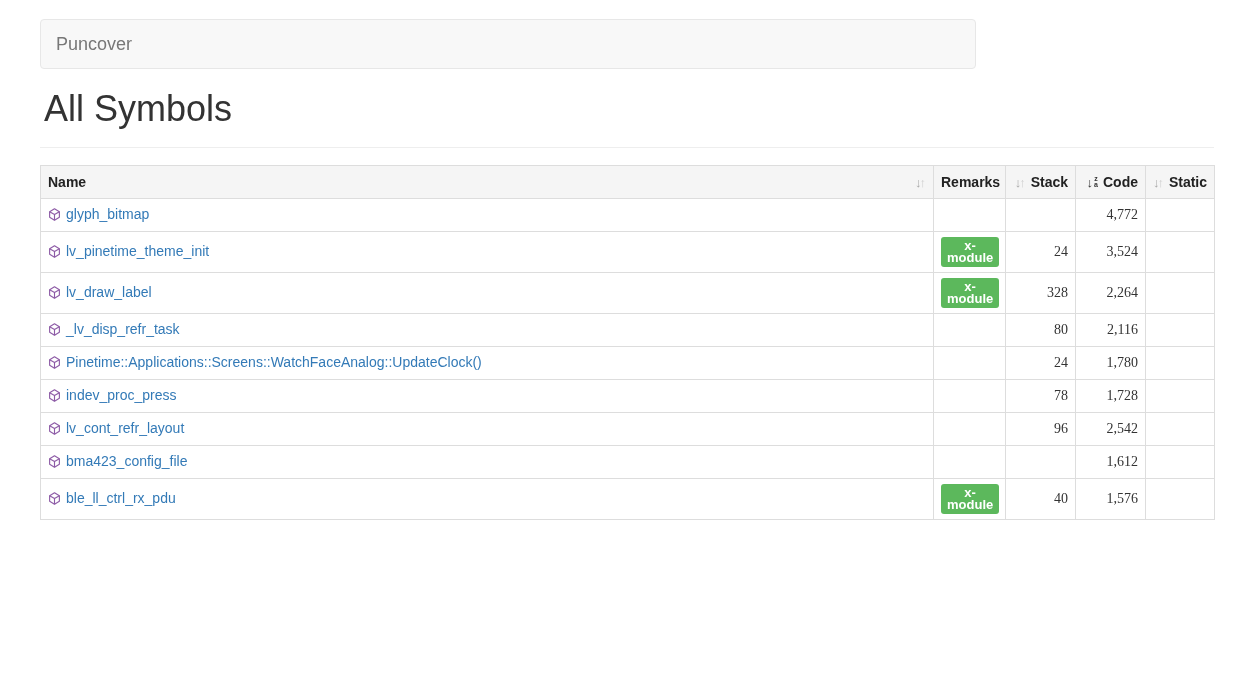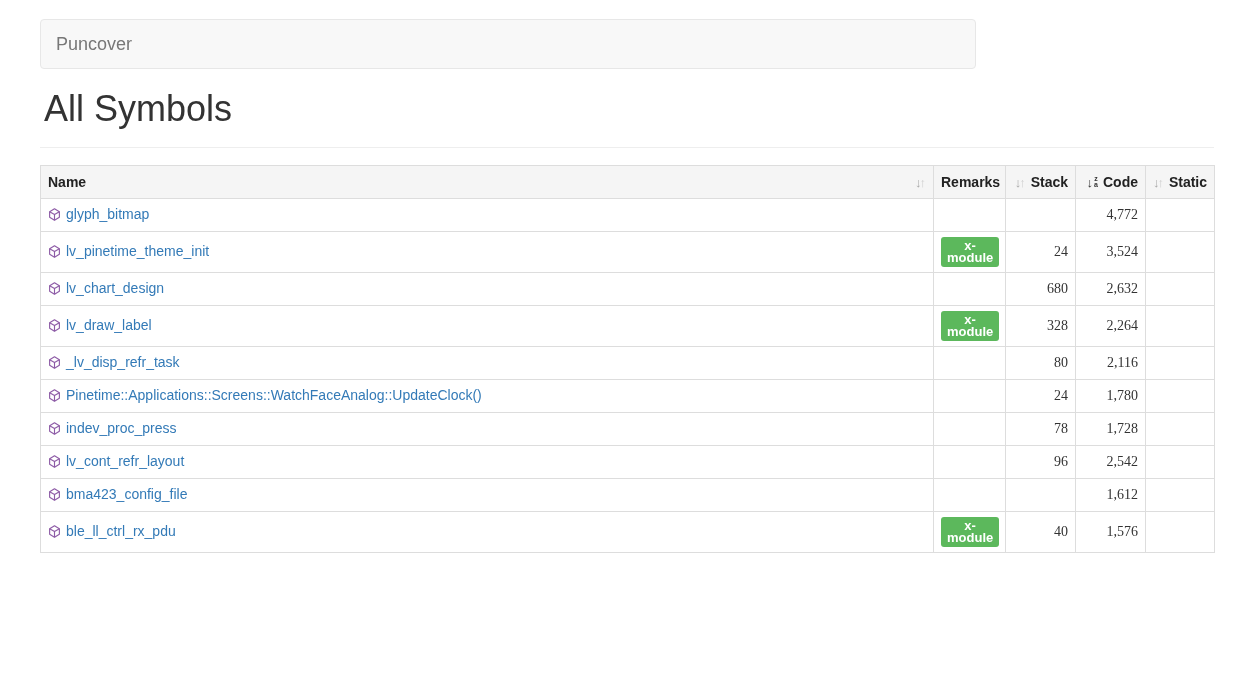--- a/index.html
+++ b/index.html
@@ -200,36 +200,20 @@
     </td>
     <td class="c-remarks">
       <span class="badge-xmodule">x-module</span>
     </td>
     <td class="c-stack num">24</td>
     <td class="c-code num">3,524</td>
     <td class="c-static num"></td>
   </tr>
 
 
-  <tr>
-    <td class="c-name">
-      <span class="cube">
-        <svg width="13" height="13" viewBox="0 0 16 16">
-          <path d="M8 1 L14 4.6 V11.4 L8 15 L2 11.4 V4.6 Z" fill="none" stroke="#8d5ba6" stroke-width="1.4" stroke-linejoin="round"></path>
-          <path d="M2 4.6 L8 8 L14 4.6 M8 8 V15" fill="none" stroke="#8d5ba6" stroke-width="1.4" stroke-linejoin="round"></path>
-        </svg>
-      </span><a href="#" class="sym-link">lv_chart_design</a>
-    </td>
-    <td class="c-remarks">
-      
-    </td>
-    <td class="c-stack num">680</td>
-    <td class="c-code num">2,632</td>
-    <td class="c-static num"></td>
-  </tr>
 
   <tr>
     <td class="c-name">
       <span class="cube">
         <svg width="13" height="13" viewBox="0 0 16 16">
           <path d="M8 1 L14 4.6 V11.4 L8 15 L2 11.4 V4.6 Z" fill="none" stroke="#8d5ba6" stroke-width="1.4" stroke-linejoin="round"></path>
           <path d="M2 4.6 L8 8 L14 4.6 M8 8 V15" fill="none" stroke="#8d5ba6" stroke-width="1.4" stroke-linejoin="round"></path>
         </svg>
       </span><a href="#" class="sym-link">lv_draw_label</a>
     </td>

